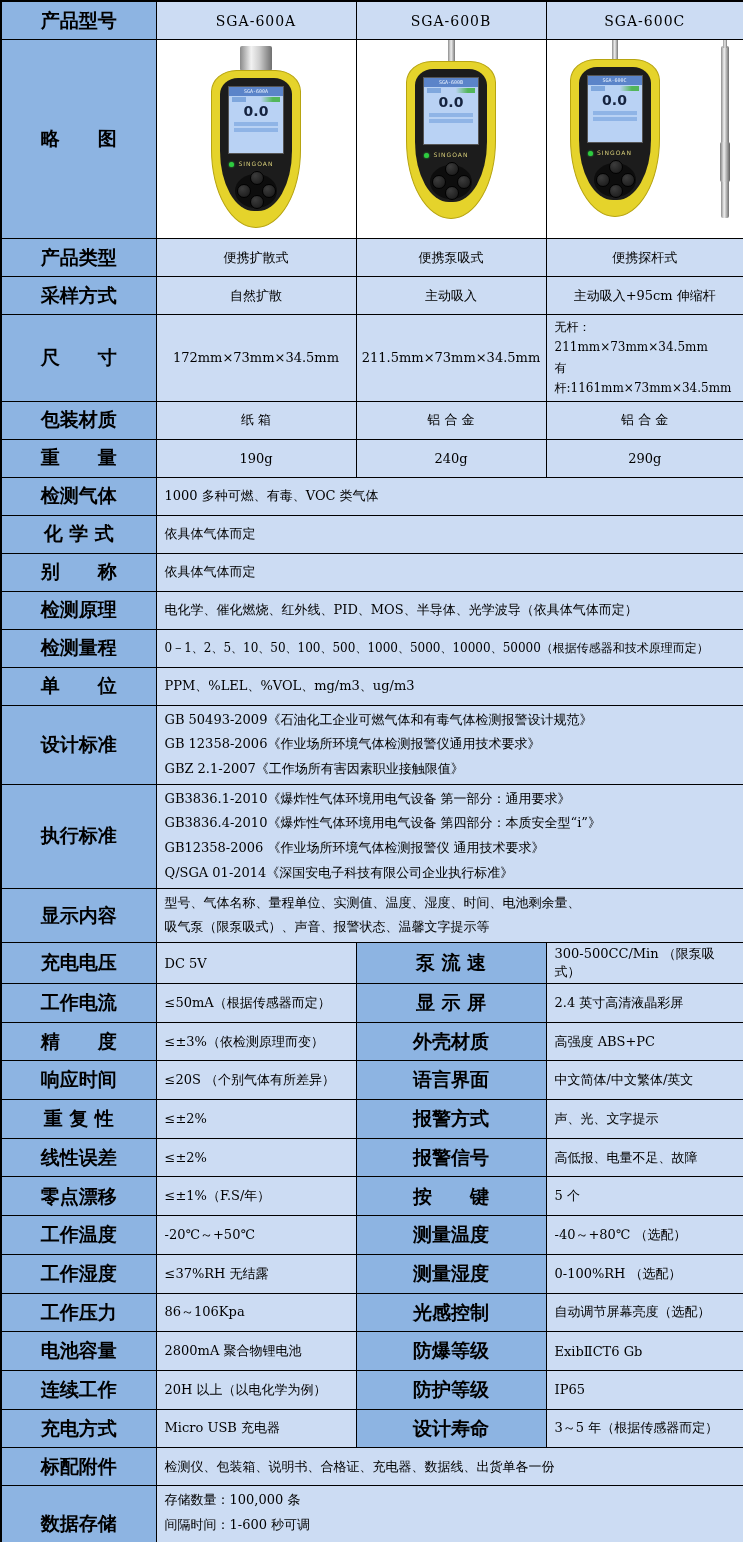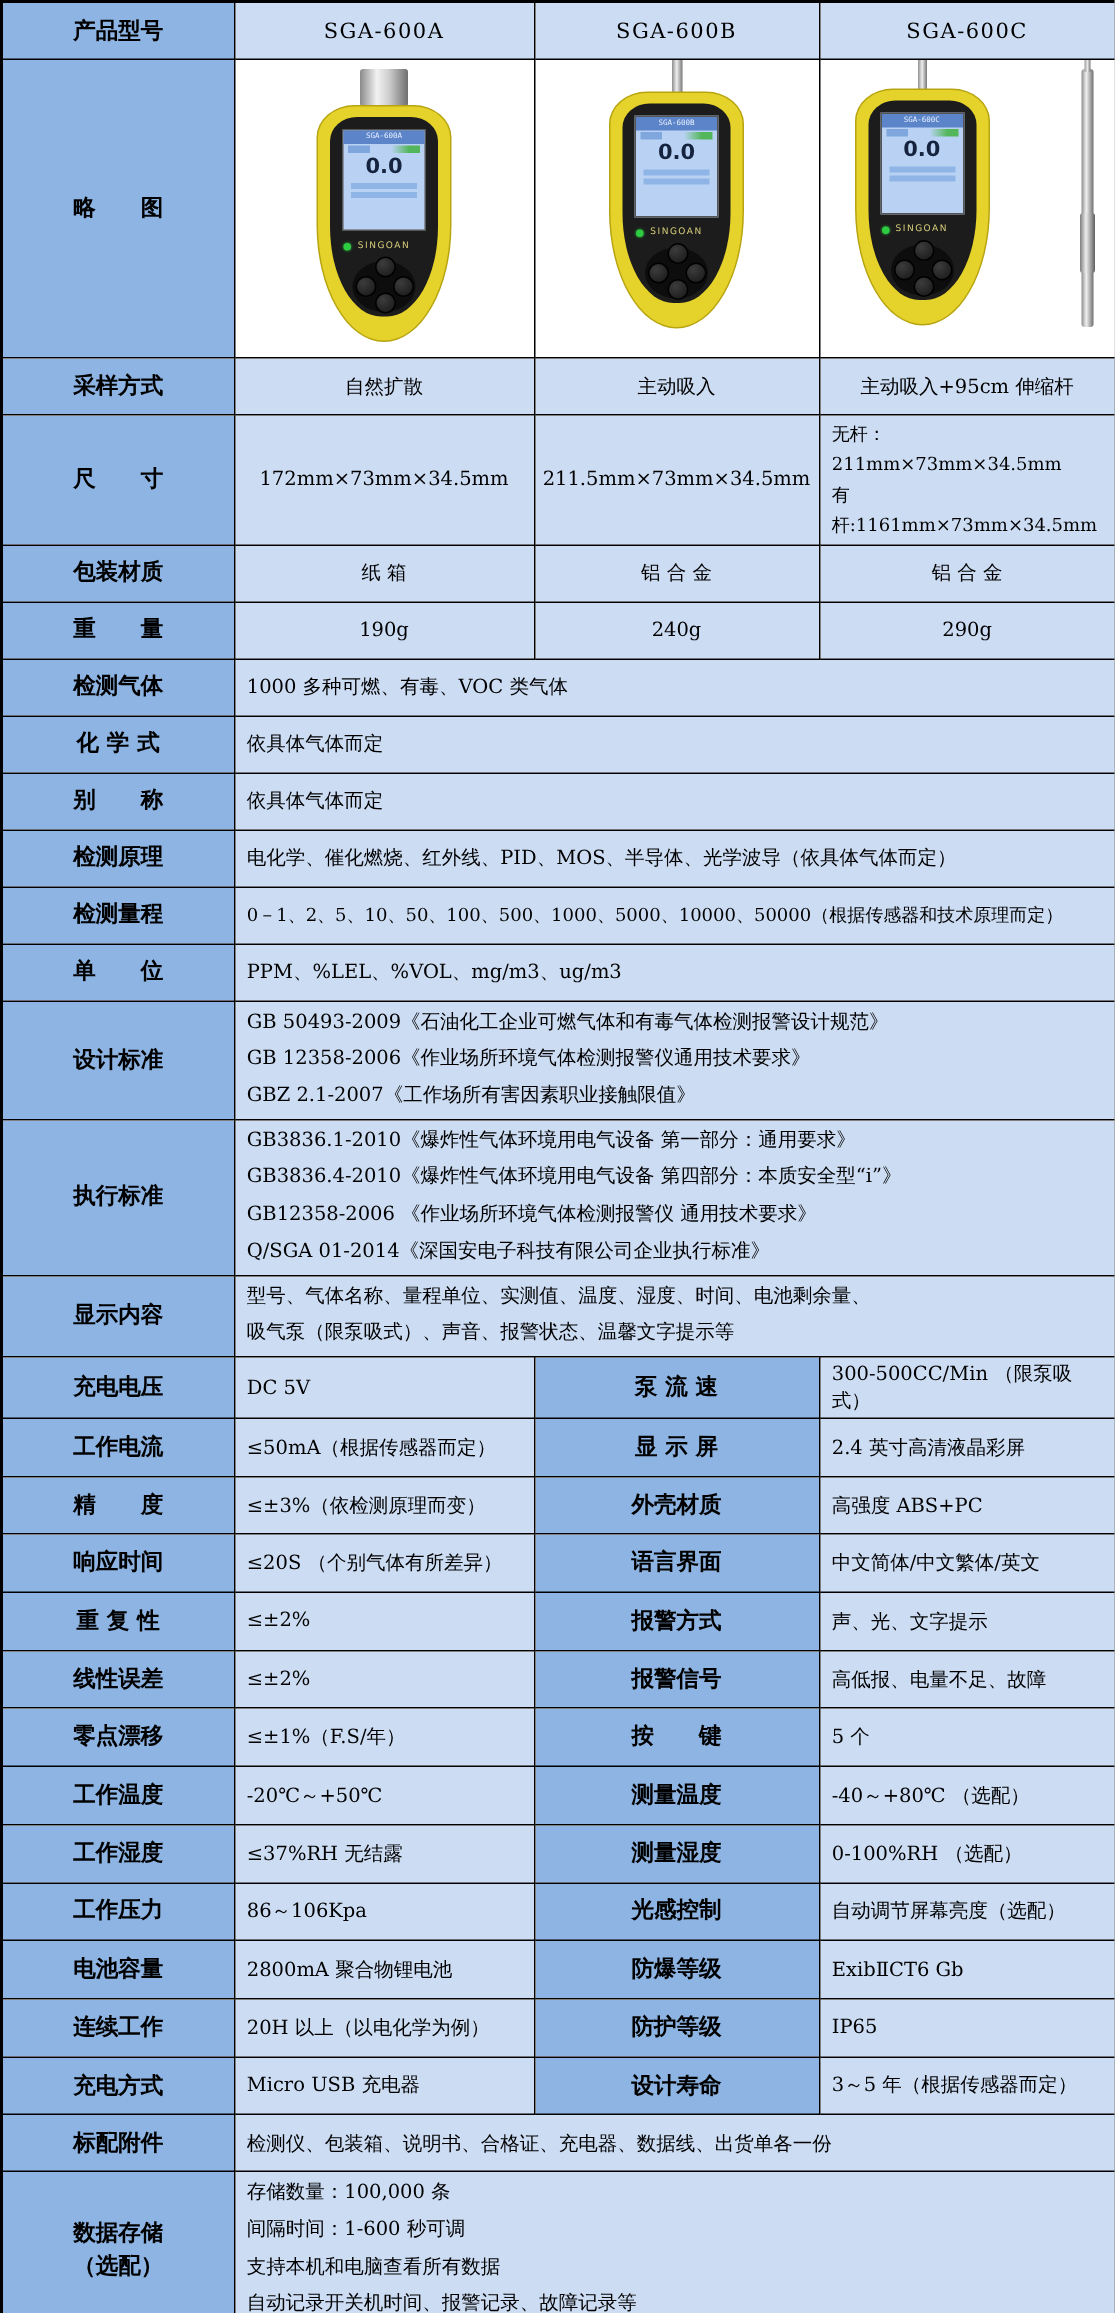--- a/index.html
+++ b/index.html
@@ -1,21 +1,21 @@
 <!DOCTYPE html>
 <html><head>
 <meta charset="utf-8">
 <style>
   html,body{margin:0;padding:0;background:#fff;}
   body{width:743px;font-family:"DejaVu Serif","Liberation Serif",serif;color:#000;}
   table{border-collapse:collapse;table-layout:fixed;width:743px;border:2px solid #000;}
   col.c-lbl{width:155px;} col.c-a{width:200px;} col.c-b{width:190px;} col.c-c{width:198px;}
   td{border:1px solid #000;overflow:hidden;vertical-align:middle;}
   .lbl{background:#8DB4E2;text-align:center;font-family:"DejaVu Sans","Liberation Sans",sans-serif;
-       font-weight:bold;font-size:15px;white-space:pre-line;line-height:1.45;}
+       font-weight:bold;font-size:19px;white-space:pre-line;line-height:1.45;}
   .val{background:#CCDCF3;font-size:13px;text-align:center;padding:2px 4px;}
   .val.left{text-align:left;padding:2px 8px;}
   .val.ml{white-space:pre-line;line-height:1.9;}
   .val.small{font-size:12px;line-height:1.7;}
   .hdr td{height:33px;}
   .hdr .val{font-size:14px;letter-spacing:1px;}
   .r37 td{height:33px;} .r51 td{height:47px;} .r77 td{height:73px;margin-left:16px;}
   .r103 td{height:99px;} .r52 td{height:48px;} .r90 td{height:86px;}
   .dual td{height:33.7px;}
   .img-row td{height:196px;}
@@ -165,20 +165,26 @@
               <span class="b b4"></span>
             </div>
           </div>
         </div>
       </div>
       <div class="tele-rod"></div>
     </td>
   </tr>
 
   <tr class="r37">
+    <td class="lbl">产品类型</td>
+    <td class="val">便携扩散式</td>
+    <td class="val">便携泵吸式</td>
+    <td class="val">便携探杆式</td>
+  </tr>
+  <tr class="r37">
     <td class="lbl">采样方式</td>
     <td class="val">自然扩散</td>
     <td class="val">主动吸入</td>
     <td class="val">主动吸入+95cm 伸缩杆</td>
   </tr>
   <tr class="r51">
     <td class="lbl">尺　　寸</td>
     <td class="val">172mm×73mm×34.5mm</td>
     <td class="val">211.5mm×73mm×34.5mm</td>
     <td class="val ml left small">无杆：211mm×73mm×34.5mm

